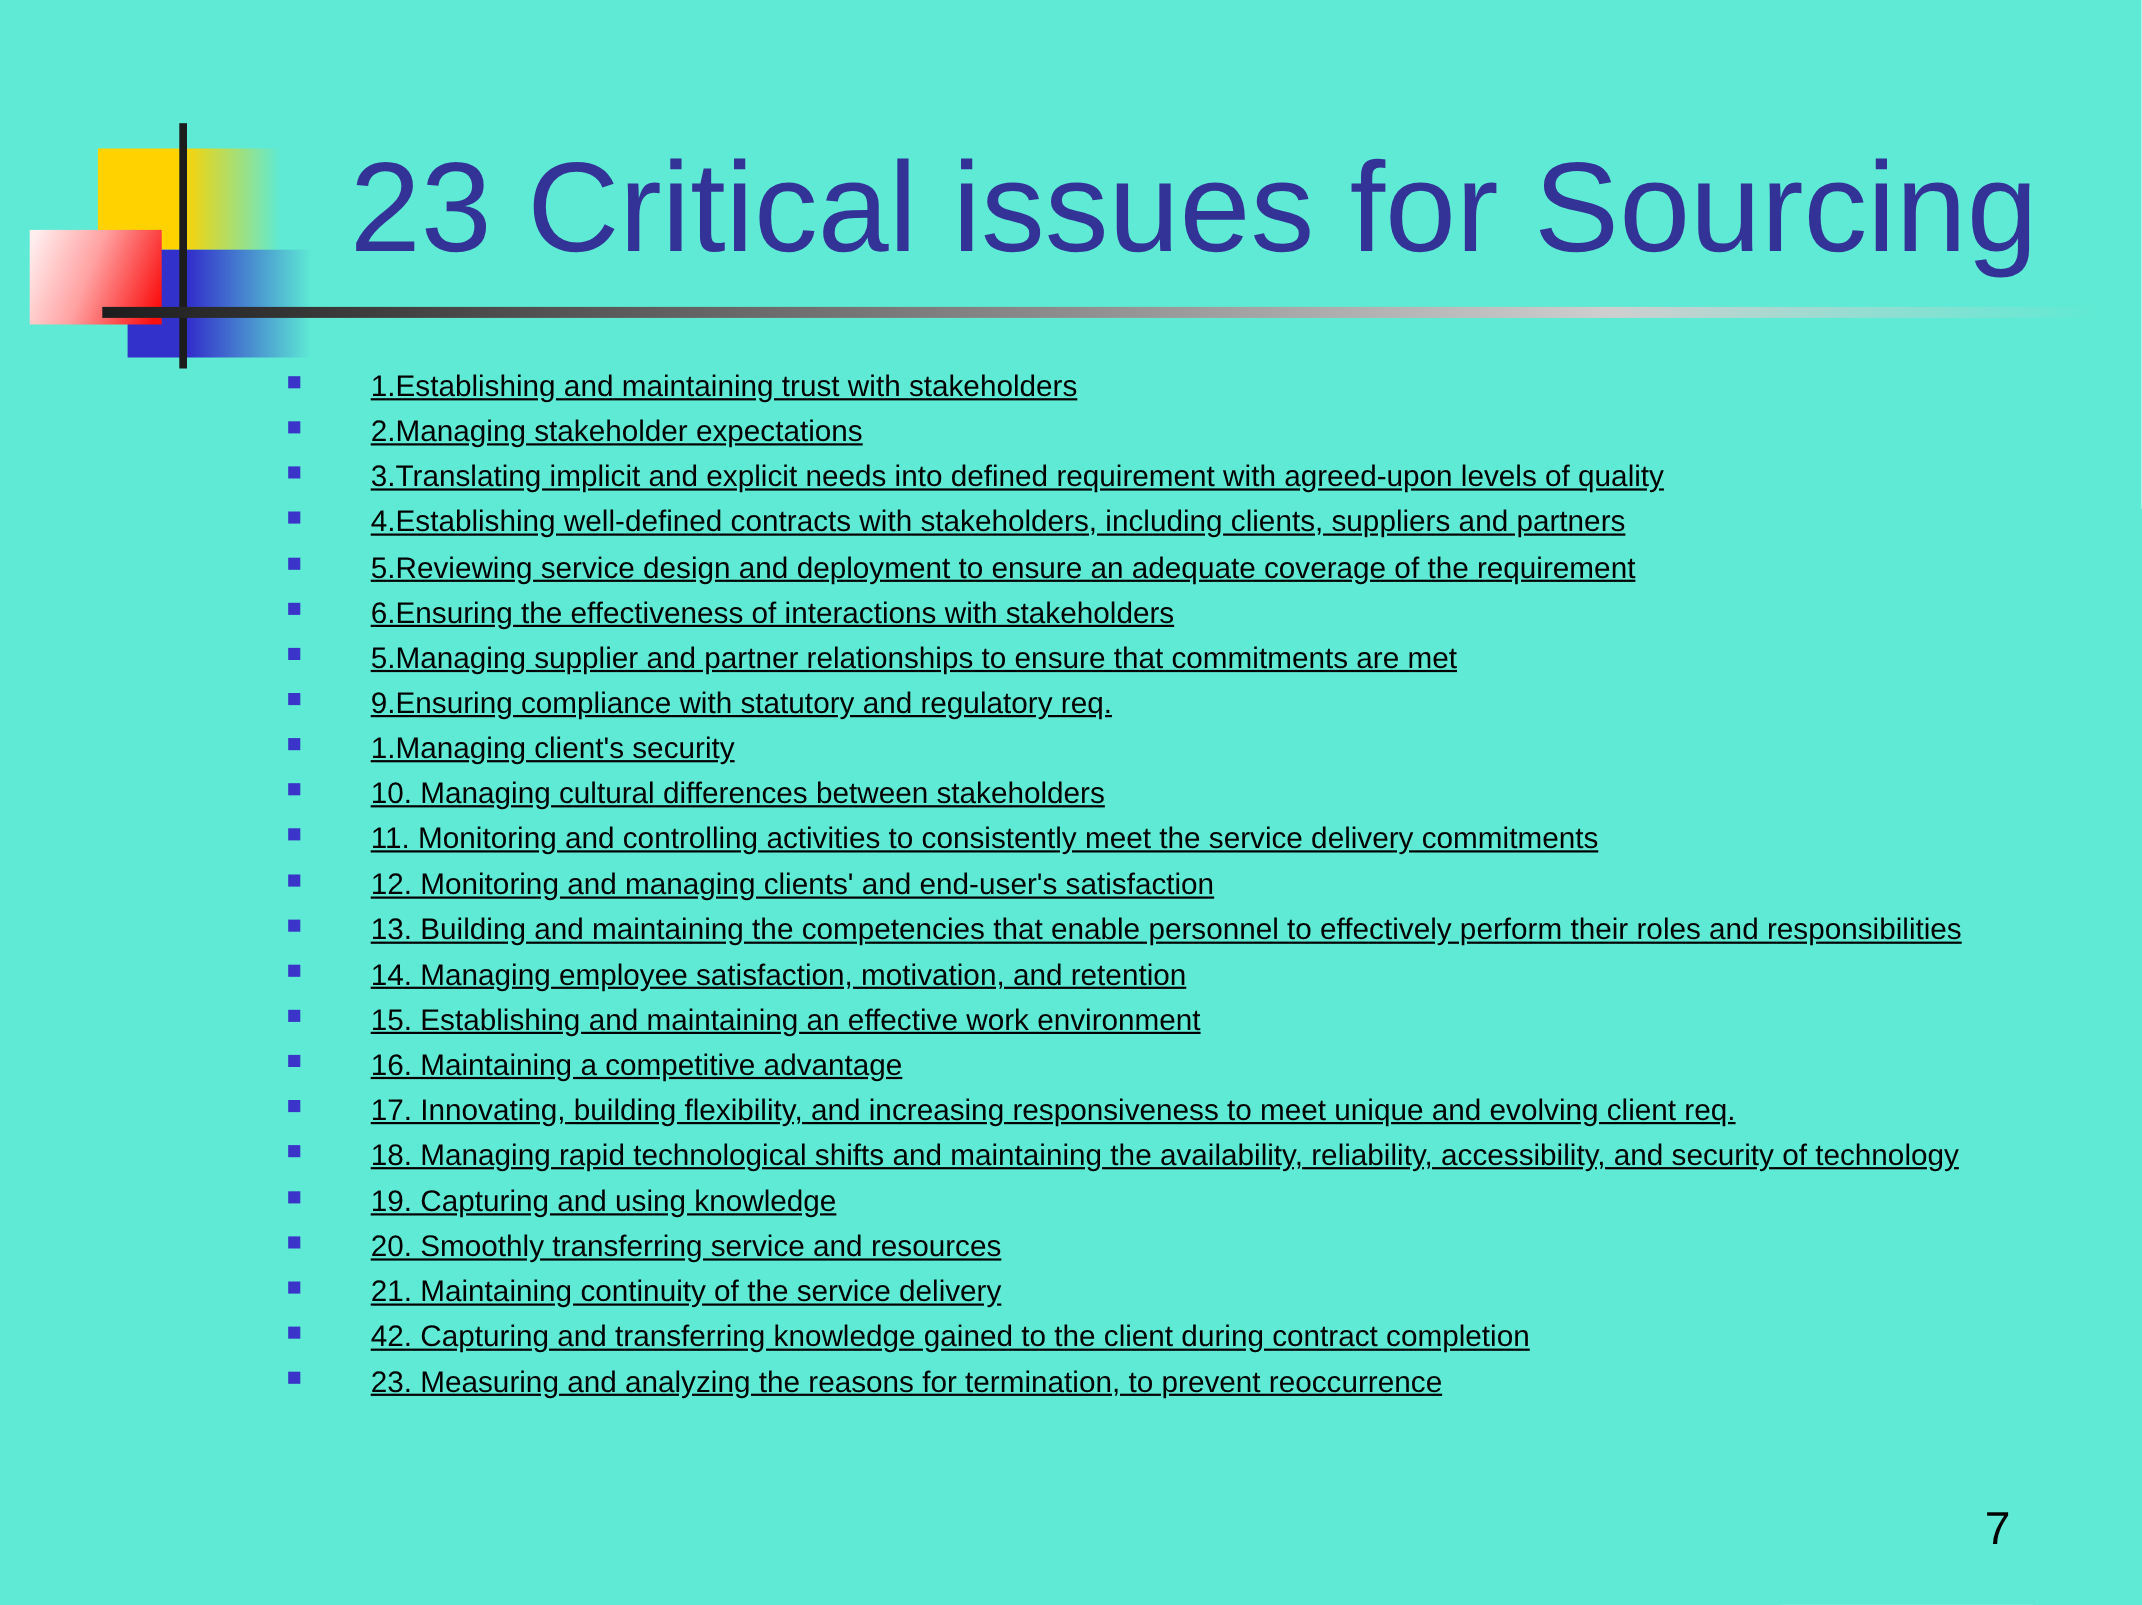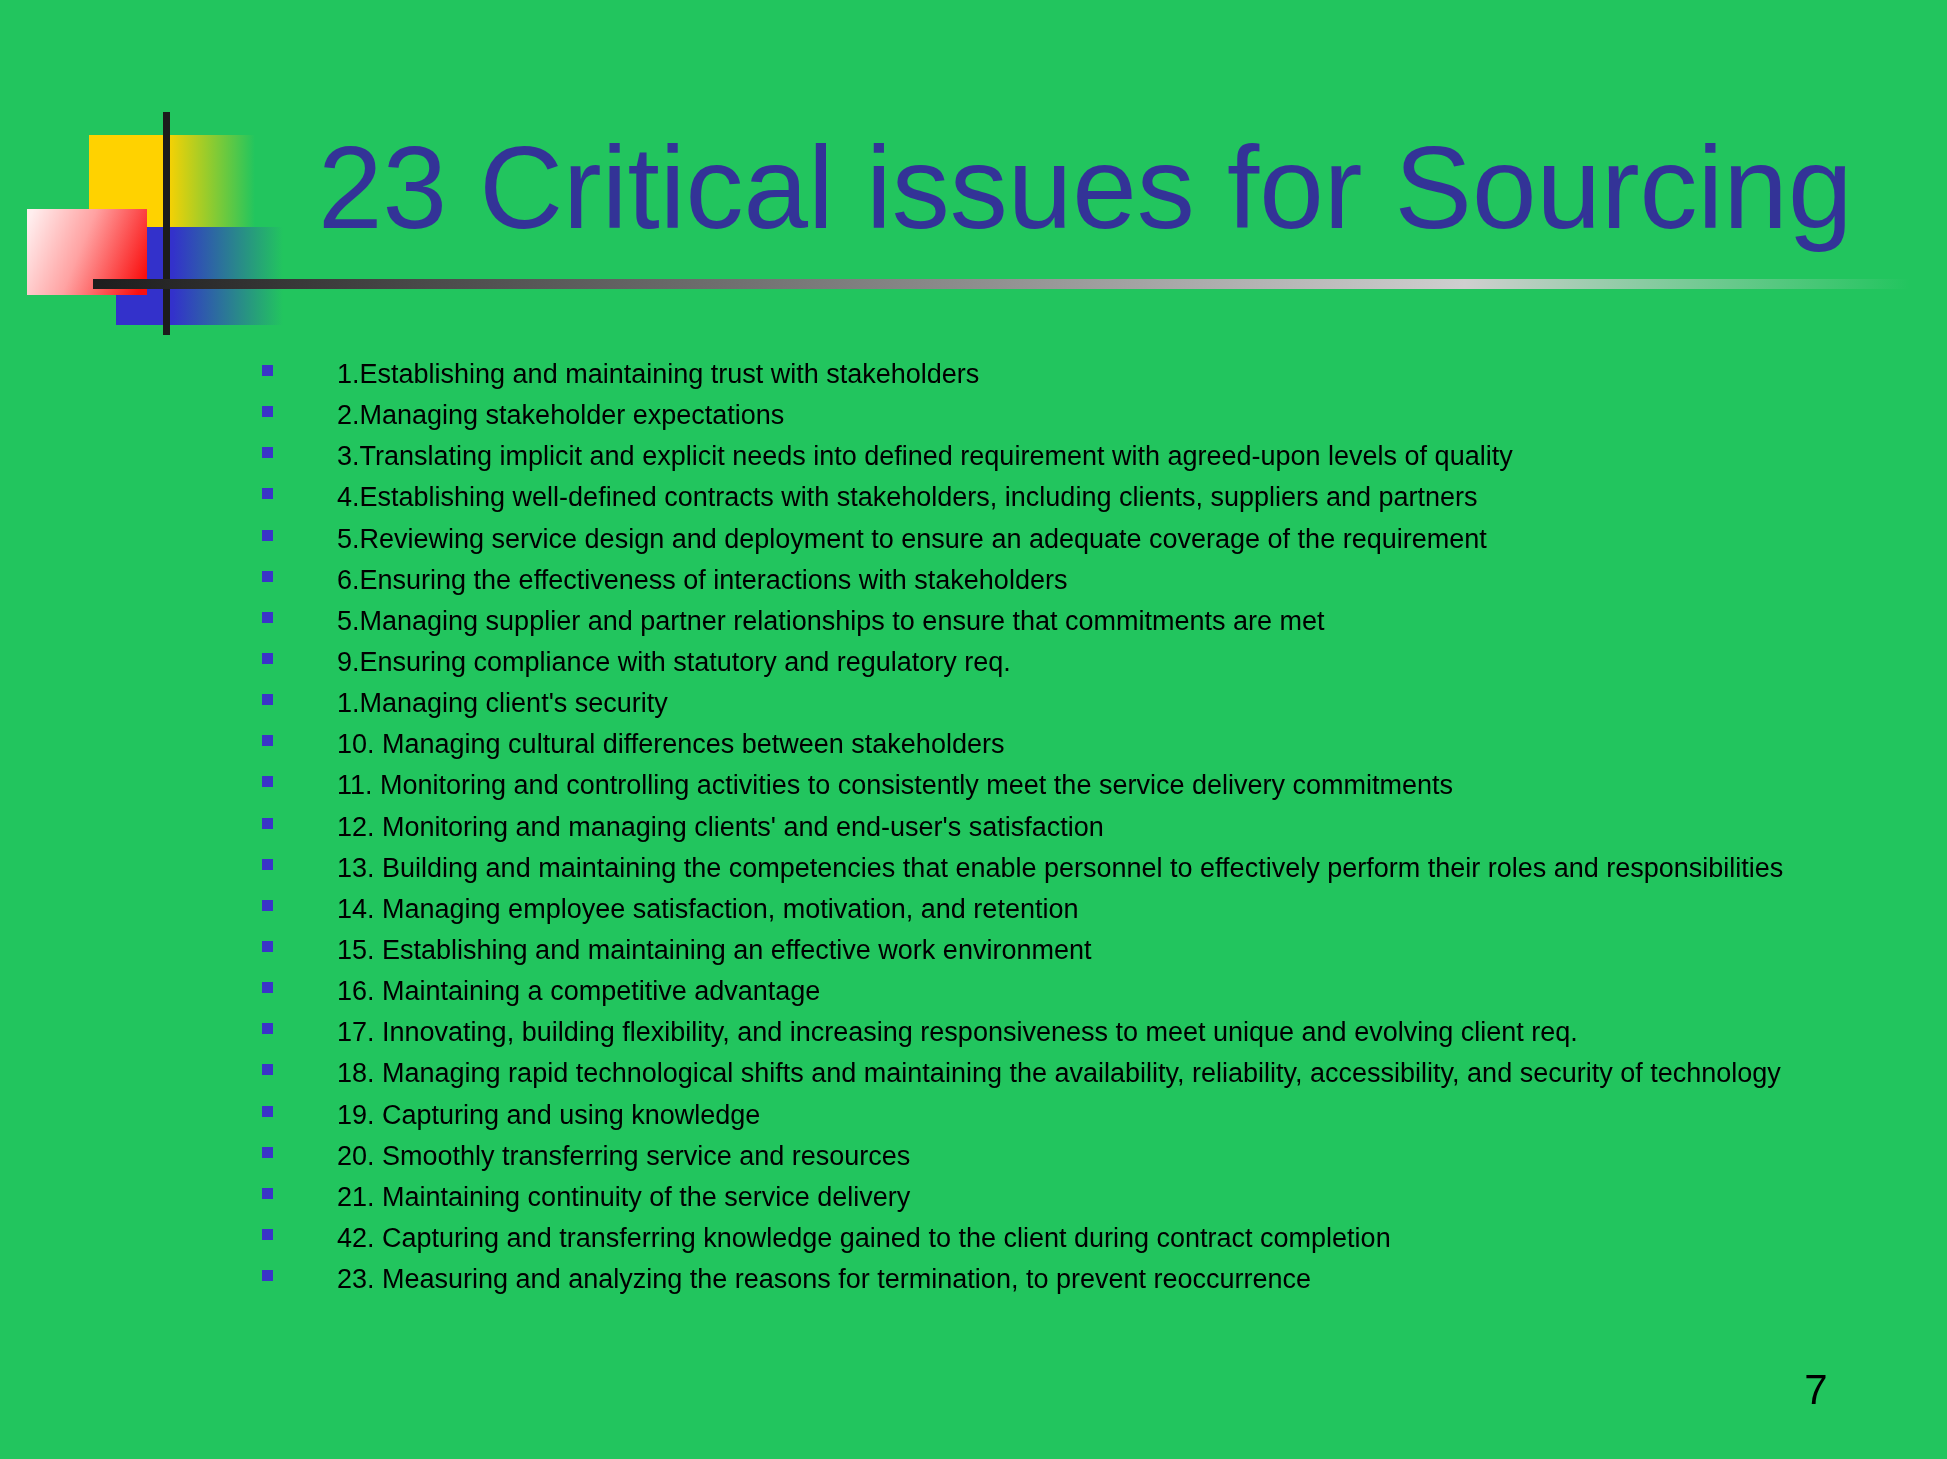--- a/index.html
+++ b/index.html
@@ -1,19 +1,19 @@
 <!DOCTYPE html>
 <html style="--title-color: #333397; --bullet-color: #3a34c8; --accent-yellow: #ffd200; --accent-red: #fa0f0f; --accent-blue: #3331cb;"><head>
 <meta charset="utf-8">
 <style>
   html,body{margin:0;padding:0;background:#fff;}
   .slide{
     position:relative;
     width:1947px;height:1459px;
-    background:#22c55e;
+    background:#5eead4;
     overflow:hidden;
     font-family:"Liberation Sans", sans-serif;
   }
   
   .decor{position:absolute;}
   .yellow-sq{
     left:89px;top:135px;width:166px;height:92px;
     background:linear-gradient(to right, var(--accent-yellow) 0%, var(--accent-yellow) 46%, rgba(255,255,255,0) 100%);
   }
   .blue-sq{
@@ -34,21 +34,21 @@
   }
   
   .title{
     position:absolute;left:318px;top:130px;
     margin:0;
     font-size:116px;font-weight:400;letter-spacing:0px;
     line-height:1;white-space:nowrap;
     color:var(--title-color);
   }
   
-  .list{position:absolute;left:262px;top:354px;}
+  .list{position:absolute;left:262px;top:331px;text-decoration:underline;}
   .row{
     display:flex;align-items:flex-start;
     height:41.15px;white-space:nowrap;
   }
   .bullet{
     flex:0 0 auto;
     width:11px;height:11px;margin-top:11px;margin-right:64px;
     background:var(--bullet-color);
   }
   .btxt{

